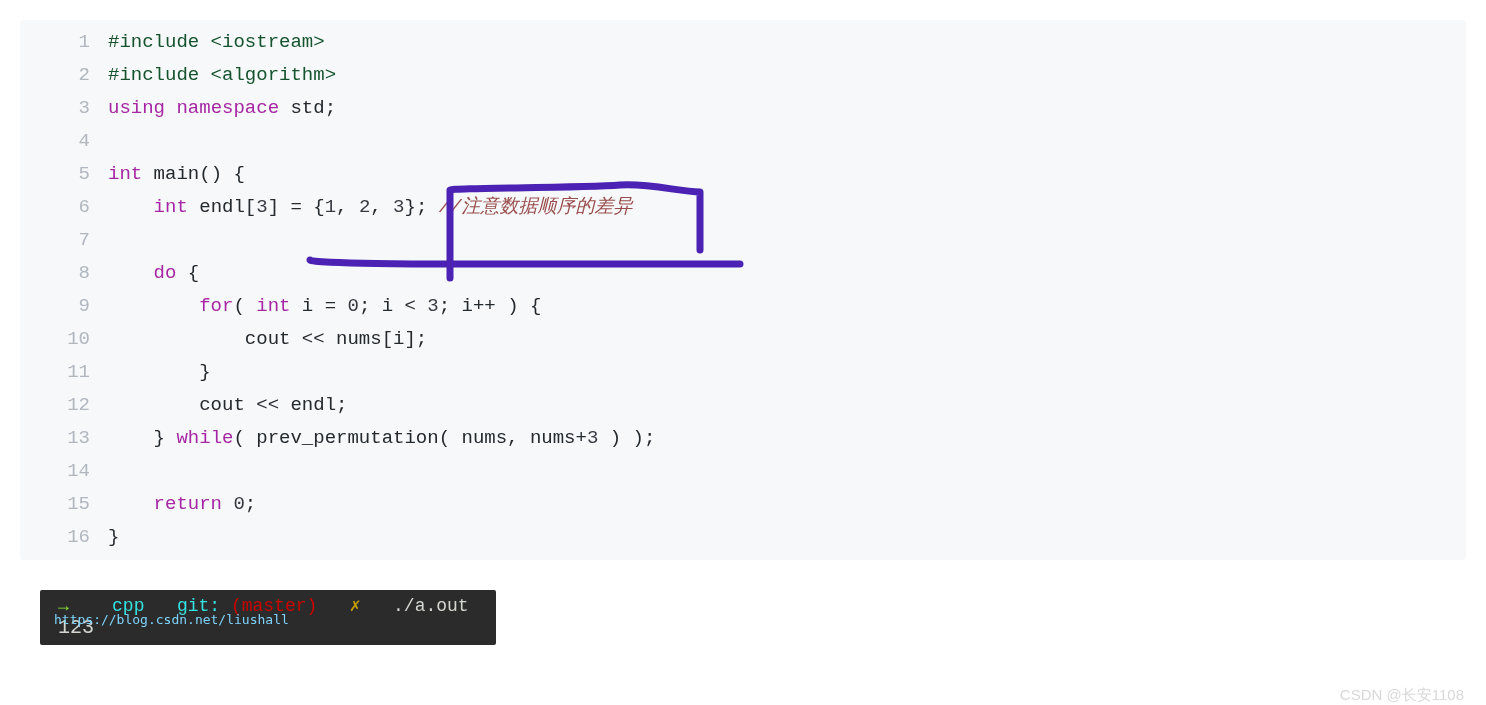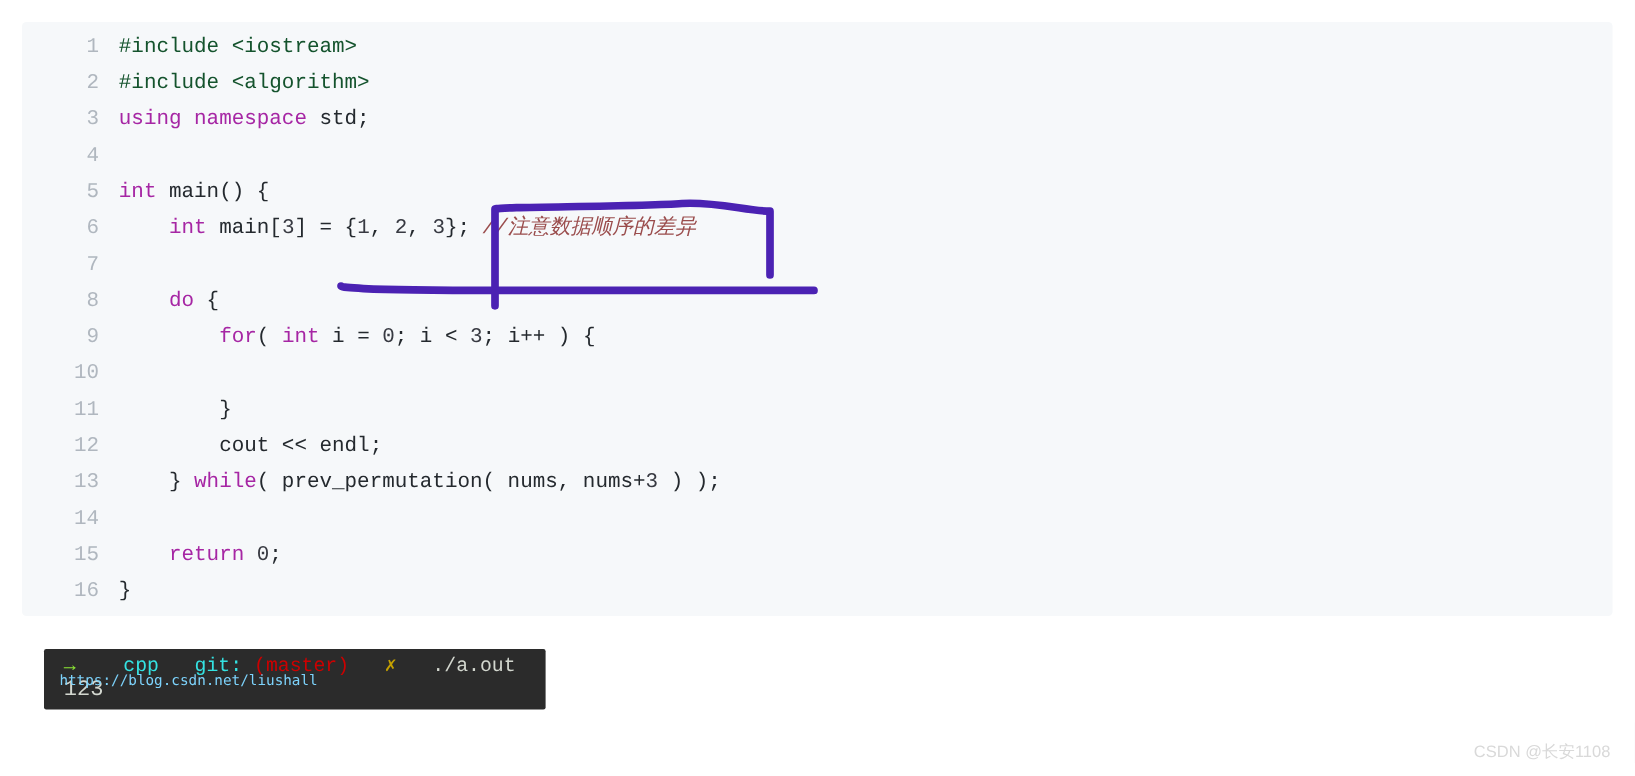--- a/index.html
+++ b/index.html
@@ -15,21 +15,21 @@
   .cmt{color:#9a4c4c;font-style:italic;margin-top:40px;}
   .terminal{margin:30px 0 0 20px;background:#2b2b2b;color:#ddd;font-size:18px;padding:4px 18px 6px 18px;width:420px;font-family:Consolas,"Courier New",monospace;border-radius:2px;position:relative;}
   .term-arrow{color:#8ae234;}
   .term-cpp{color:#34e2e2;text-align:right;}
   .term-git{color:#34e2e2;}
   .term-branch{color:#cc0000;}
   .term-x{color:#c4a000;}
   .term-cmd{color:#d3d7cf;}
   .term-wm{position:absolute;left:14px;top:22px;color:#7dd3fc;font-size:13px;font-family:Consolas,monospace;}
   .term-out{color:#d3d7cf;font-size:20px;}
-  .watermark{position:fixed;right:22px;bottom:12px;color:#d9d9d9;font-size:15px;font-family:Arial,"Microsoft YaHei",sans-serif;}
+  .watermark{position:fixed;right:22px;bottom:0;color:#d9d9d9;font-size:15px;font-family:Arial,"Microsoft YaHei",sans-serif;}
   svg.anno{position:absolute;left:0;top:0;overflow:visible;}
 </style>
 </head>
 <body>
 
 <div class="wrap">
   <div class="code-block" id="codeBlock" style="position:relative;">
   <div class="code-line">
         <div class="ln">1</div>
         <div class="code"><span class="preproc">#include &lt;iostream&gt;</span></div>
@@ -45,36 +45,37 @@
       <div class="code-line">
         <div class="ln">4</div>
         <div class="code"><span></span></div>
       </div>
       <div class="code-line">
         <div class="ln">5</div>
         <div class="code"><span class="type">int</span><span> main() {</span></div>
       </div>
       <div class="code-line">
         <div class="ln">6</div>
-        <div class="code"><span>    </span><span class="type">int</span><span> main[</span><span class="num">3</span><span>] = {</span><span class="num">1</span><span>, </span><span class="num">2</span><span>, </span><span class="num">3</span><span>}; </span><span class="cmt">//注意数据顺序的差异</span></div>
+        <div class="code"><span>    </span><span class="type">int</span><span> endl[</span><span class="num">3</span><span>] = {</span><span class="num">1</span><span>, </span><span class="num">2</span><span>, </span><span class="num">3</span><span>}; </span><span class="cmt">//注意数据顺序的差异</span></div>
       </div>
       <div class="code-line">
         <div class="ln">7</div>
         <div class="code"><span></span></div>
       </div>
       <div class="code-line">
         <div class="ln">8</div>
         <div class="code"><span>    </span><span class="kw">do</span><span> {</span></div>
       </div>
       <div class="code-line">
         <div class="ln">9</div>
         <div class="code"><span>        </span><span class="kw">for</span><span>( </span><span class="type">int</span><span> i = </span><span class="num">0</span><span>; i &lt; </span><span class="num">3</span><span>; i++ ) {</span></div>
       </div>
       <div class="code-line">
         <div class="ln">10</div>
+        <div class="code"><span>            cout &lt;&lt; nums[i];</span></div>
       </div>
       <div class="code-line">
         <div class="ln">11</div>
         <div class="code"><span>        }</span></div>
       </div>
       <div class="code-line">
         <div class="ln">12</div>
         <div class="code"><span>        cout &lt;&lt; endl;</span></div>
       </div>
       <div class="code-line">

